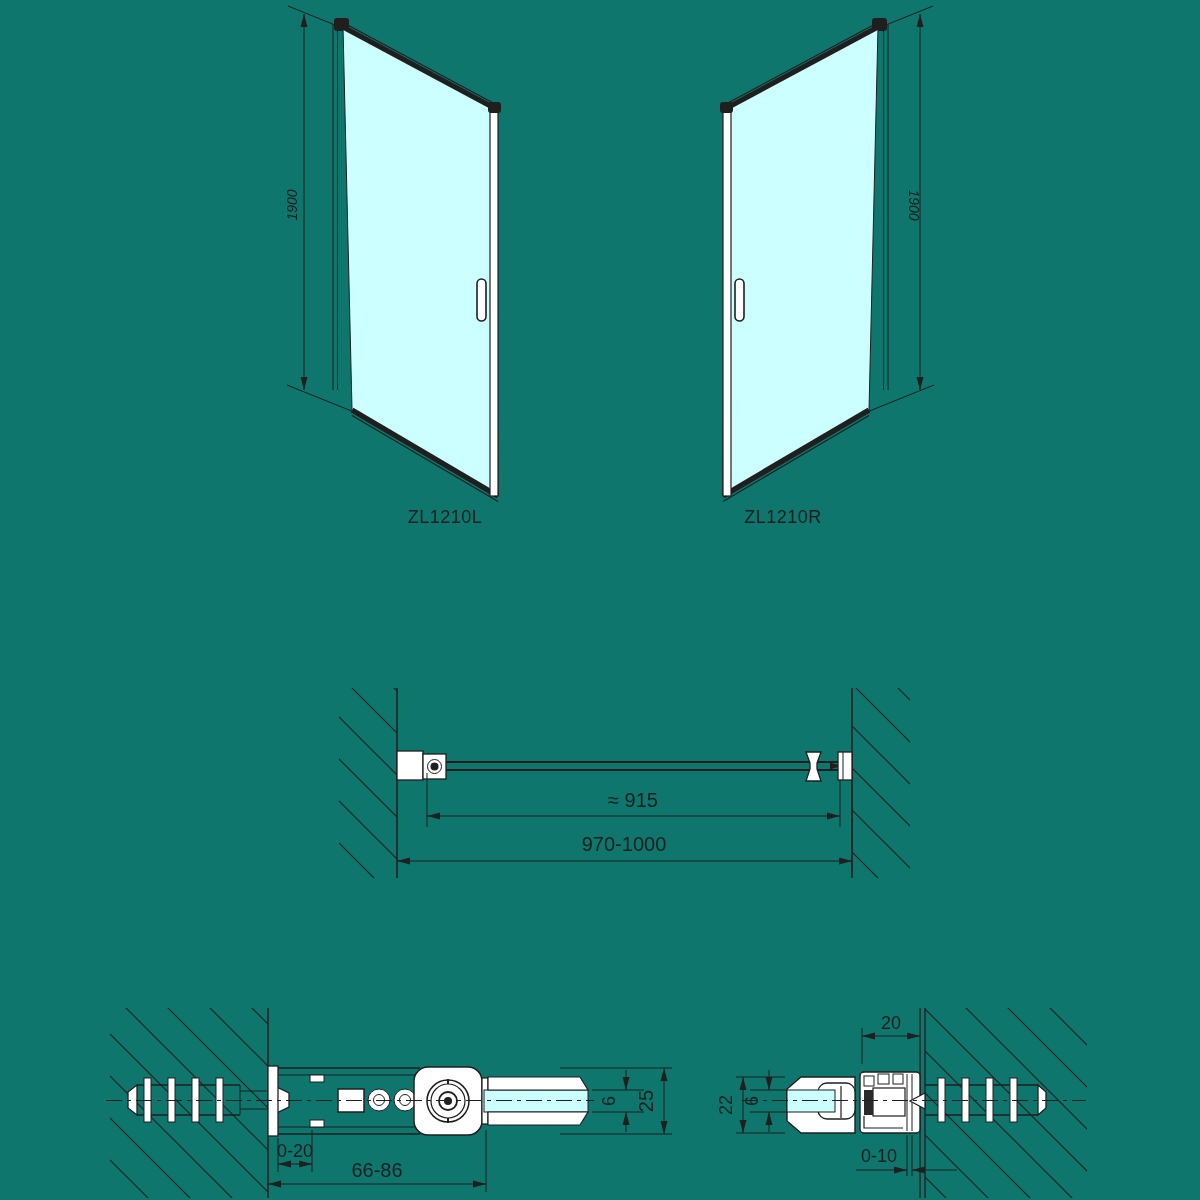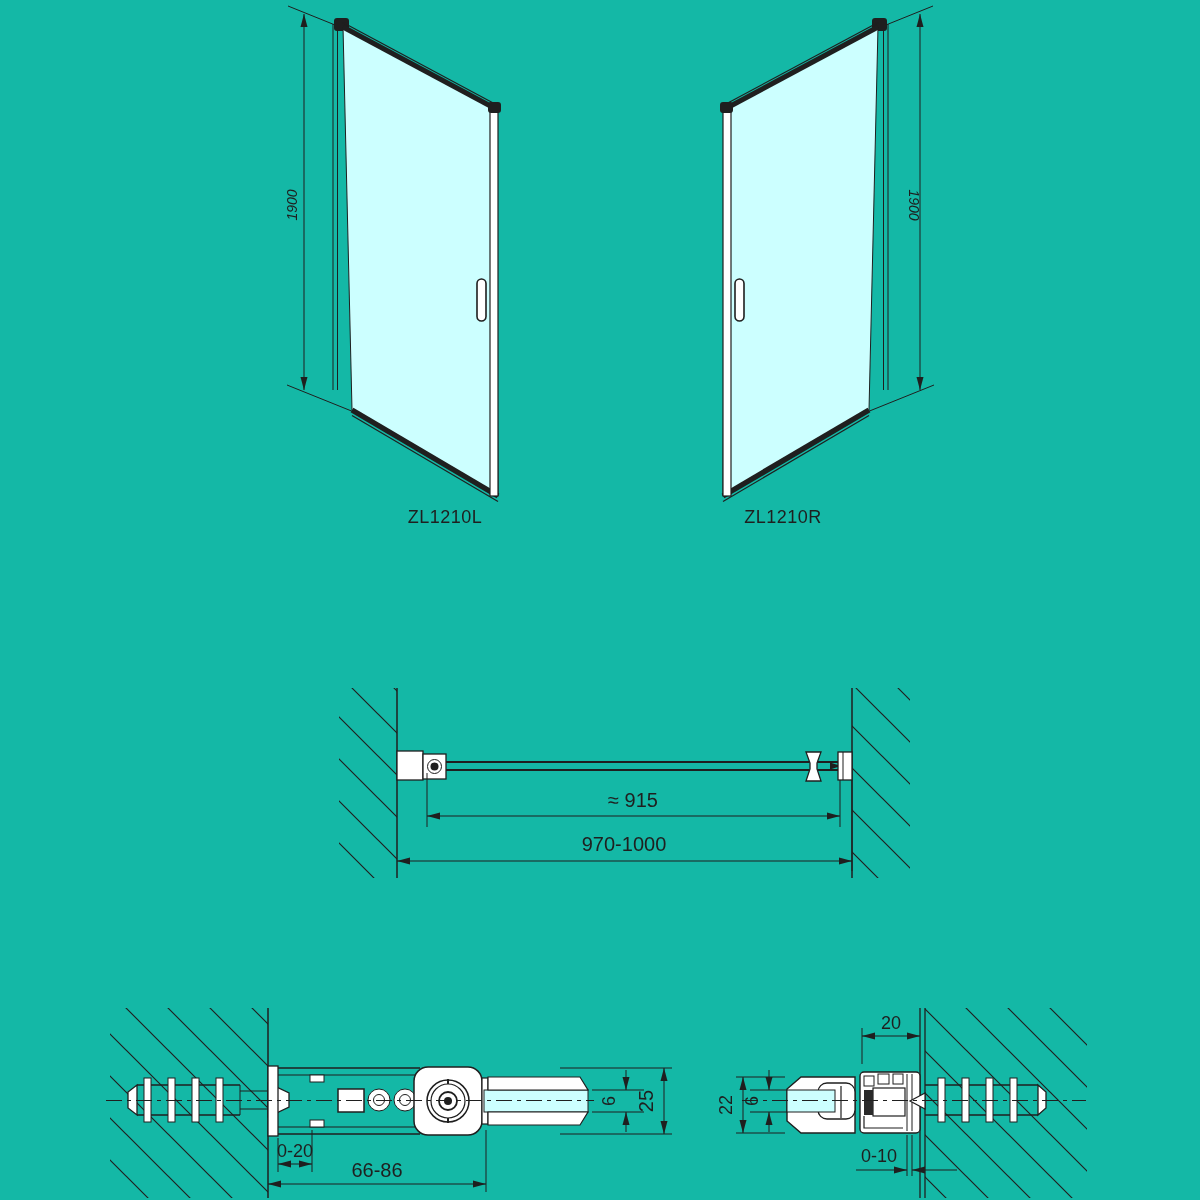--- a/index.html
+++ b/index.html
@@ -1,16 +1,16 @@
 <!DOCTYPE html>
 <html><head>
 <meta charset="utf-8">
 <style>
   html,body{margin:0;padding:0;background:#ffffff;}
-  .stage{width:1200px;height:1200px;background:#14b8a6;position:relative;}
+  .stage{width:1200px;height:1200px;background:#0f766e;position:relative;}
   svg{display:block;}
   text{font-family:"Liberation Sans","DejaVu Sans",sans-serif;fill:#1f1f1f;}
   .dim-label{font-size:20px;}
   .dim-label-sm{font-size:18px;}
   .code-label{font-size:18px;letter-spacing:0.5px;}
   .height-label{font-size:14px;font-style:italic;}
   .ln{stroke:#1f1f1f;fill:none;}
   .thin{stroke-width:1;}
   .med{stroke-width:1.3;}
   .thick{stroke-width:1.5;}

